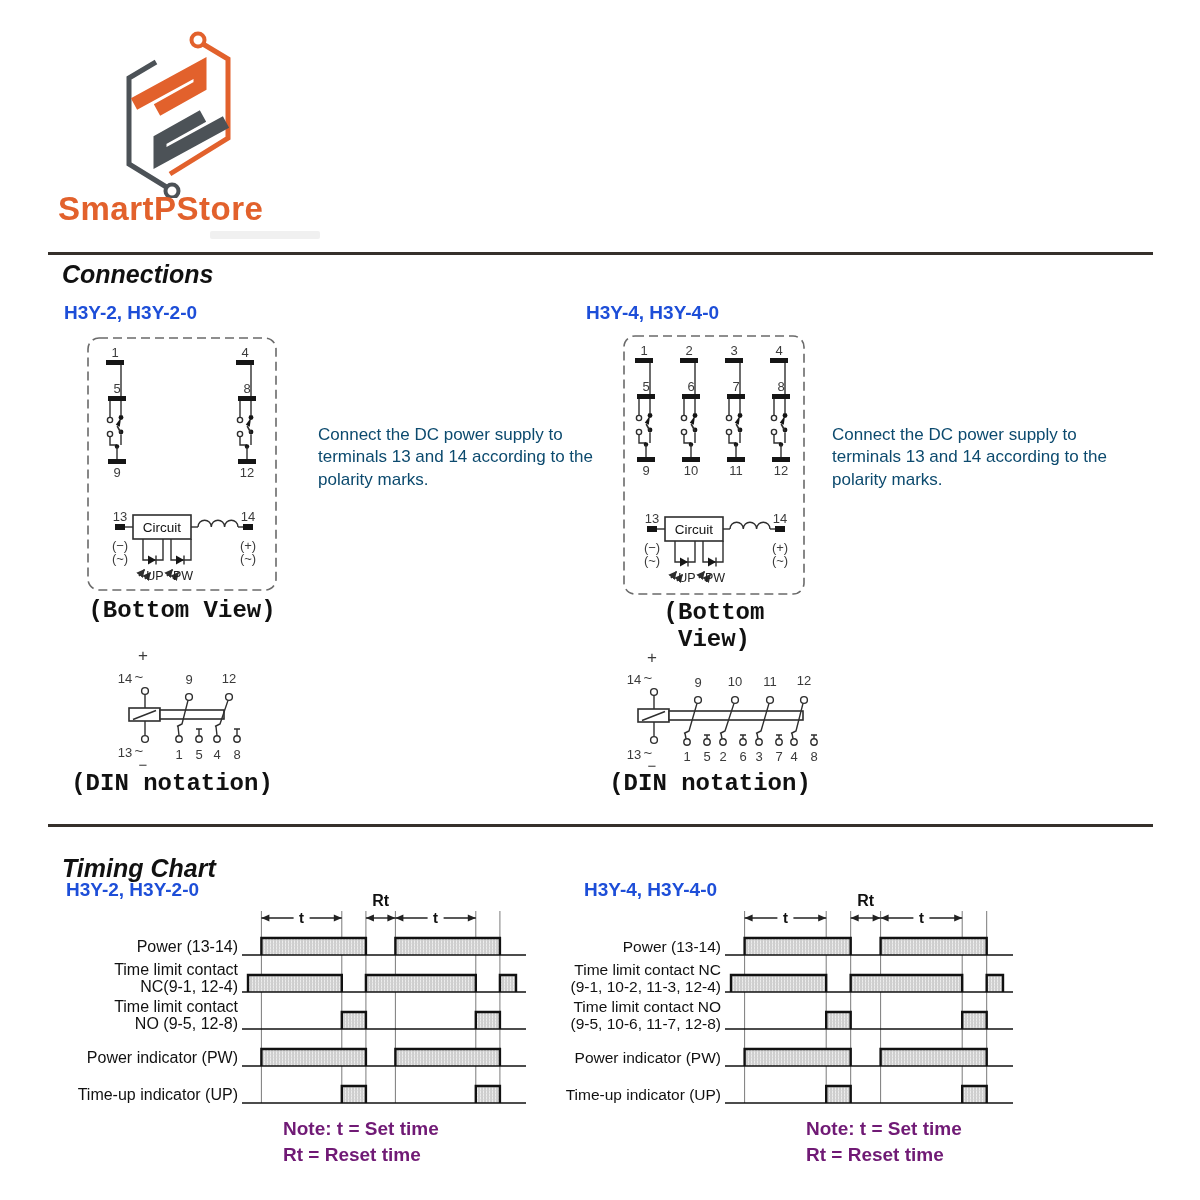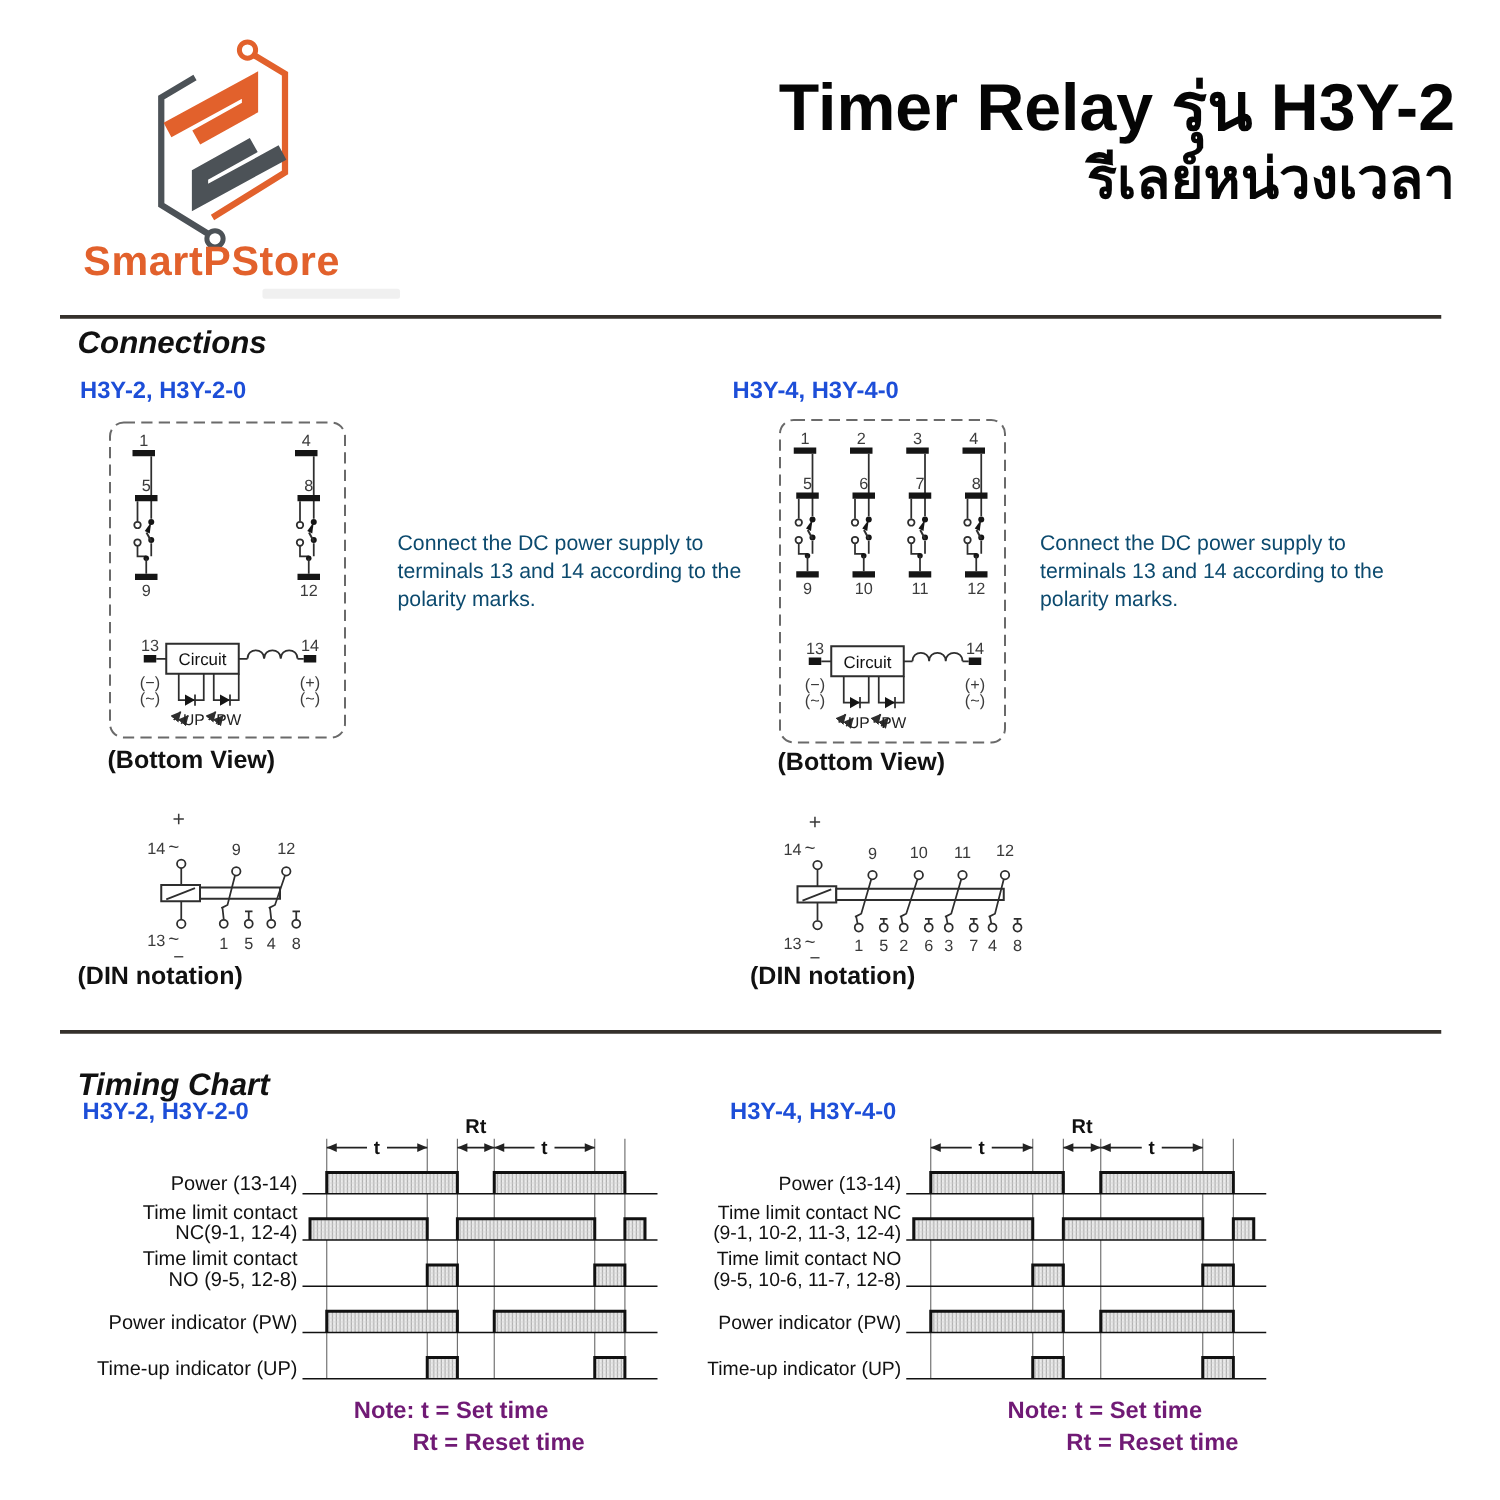--- a/index.html
+++ b/index.html
@@ -1,31 +1,31 @@
 <!DOCTYPE html>
 <html><head>
 <meta charset="utf-8">
 <style>
   html,body{margin:0;padding:0;background:#fff;}
   .page{position:relative;width:1200px;height:1200px;background:#ffffff;
         font-family:"Liberation Sans","DejaVu Sans",sans-serif;color:#1a1a1a;overflow:hidden;}
   .abs{position:absolute;}
   .hline{position:absolute;left:48px;width:1105px;height:3px;background:#35302b;}
-  .brand-word{position:absolute;left:58px;top:190px;width:214px;text-align:right;
+  .brand-word{position:absolute;left:58px;top:190px;width:214px;text-align:left;
         font-size:33px;font-weight:bold;color:#e2612c;letter-spacing:.5px;}
   .smudge{position:absolute;left:210px;top:231px;width:110px;height:8px;background:#e3e3e3;opacity:.55;border-radius:2px;}
   .title-block{position:absolute;right:36px;top:56px;text-align:right;line-height:1.16;font-weight:bold;color:#050505;}
   .title-block .t1{font-size:53px;}
   .title-block .t2{font-size:45px;}
   .h-section{position:absolute;font-size:25px;font-weight:bold;color:#111;font-style:italic;}
   .h-variant{position:absolute;font-size:19px;font-weight:bold;color:#1d4ed8;}
-  .caption{position:absolute;font-size:20px;font-weight:bold;color:#111;text-align:left;}
+  .caption{position:absolute;font-size:24px;font-weight:bold;color:#111;text-align:center;font-family:Liberation Mono, monospace;}
   .instruction{position:absolute;width:278px;font-size:17px;line-height:1.32;color:#0c4a6e;}
   .note{position:absolute;font-size:19px;font-weight:600;color:#701a75;line-height:1.35;}
-  .note .l2{margin-left:47px;}
+  .note .l2{}
   
   .ln{stroke:#2e2e2e;stroke-width:1.4;fill:none;}
   .ln2{stroke:#2e2e2e;stroke-width:1.6;fill:none;}
   .blk{fill:#151515;stroke:none;}
   .opn{fill:#ffffff;stroke:#2e2e2e;stroke-width:1.4;}
   .boxw{fill:#ffffff;stroke:#2e2e2e;stroke-width:1.6;}
   .dash{fill:none;stroke:#6a6a6a;stroke-width:1.6;stroke-dasharray:9 5;}
   .num{font-size:13px;fill:#3c3c3c;text-anchor:middle;}
   .sign{font-size:13px;fill:#3c3c3c;text-anchor:middle;}
   .cir{font-size:13.5px;fill:#111;text-anchor:middle;}
@@ -91,24 +91,20 @@
     <circle cx="116" cy="14" r="6.5" fill="#fff" stroke="#e2612c" stroke-width="4"></circle>
     <path d="M121,18 L146,33 V112 L88,148" fill="none" stroke="#e2612c" stroke-width="5"></path>
     <path d="M74,36 L47,52 V138 L86,162" fill="none" stroke="#4c5257" stroke-width="5"></path>
     <circle cx="90" cy="165" r="6.5" fill="#fff" stroke="#4c5257" stroke-width="4"></circle>
     <polyline points="52,78 118,42 118,60 75,84" fill="none" stroke="#e2612c" stroke-width="13"></polyline>
     <polyline points="144,96 78,132 78,114 121,90" fill="none" stroke="#4c5257" stroke-width="13"></polyline>
   </svg>
   <div class="brand-word">SmartPStore</div>
   <div class="smudge"></div>
 
-  <div class="title-block">
-    <div class="t1">Timer Relay รุ่น H3Y-2</div>
-    <div class="t2">รีเลย์หน่วงเวลา</div>
-  </div>
 
   <div class="hline" style="top:252px;"></div>
 
   <div class="h-section" style="left:62px;top:260px;">Connections</div>
 
   <div class="h-variant" style="left:64px;top:302px;">H3Y-2, H3Y-2-0</div>
   <div class="h-variant" style="left:586px;top:302px;">H3Y-4, H3Y-4-0</div>
 
   <svg class="abs" style="left:86px;top:336px;" width="192" height="258" viewBox="0 0 192 258">
     <rect class="dash" x="2" y="2" width="188" height="252" rx="11"></rect>

